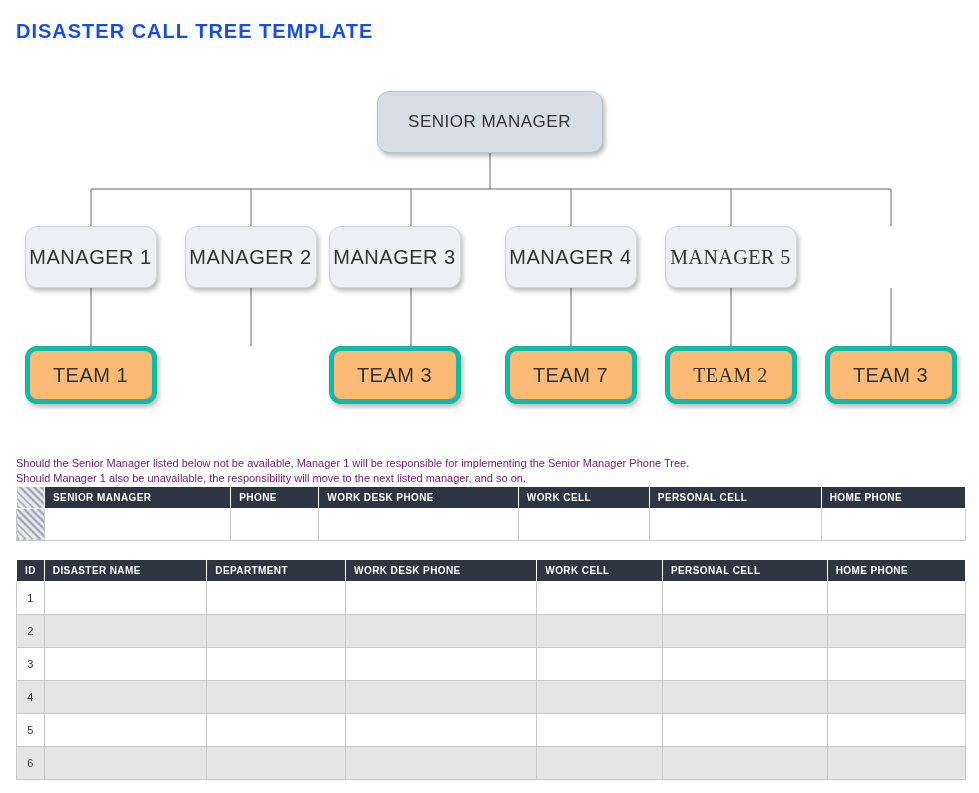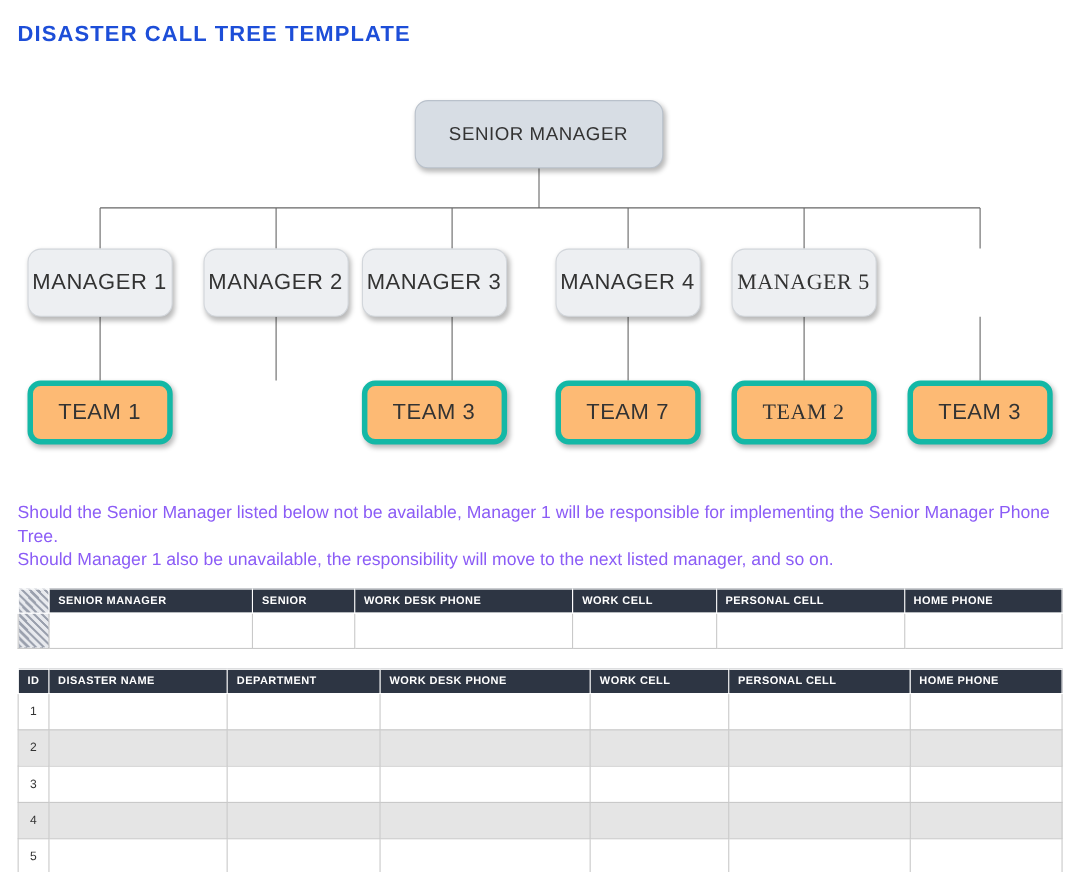--- a/index.html
+++ b/index.html
@@ -71,24 +71,24 @@
     width: 946px;
     height: 355px;
     pointer-events: none;
   }
   svg.connectors line {
     stroke: #666;
     stroke-width: 1;
   }
 
   .explain {
-    font-size: 16px;
+    font-size: 11px;
     line-height: 1.35;
-    color: #8b5cf6;
-    margin-bottom: 14px;
+    color: #701a75;
+    margin-bottom: 0;
   }
 
   table {
     width: 950px;
     border-collapse: collapse;
     margin-bottom: 18px;
     font-size: 10px;
   }
   th {
     background: #2d3543;
@@ -165,21 +165,21 @@
 <div class="explain">
   <div>Should the Senior Manager listed below not be available, Manager 1 will be responsible for implementing the Senior Manager Phone Tree.</div>
   <div>Should Manager 1 also be unavailable, the responsibility will move to the next listed manager, and so on.</div>
 </div>
 
 <table class="sm">
   <tbody>
       <tr>
     <th class="hatched"></th>
     <th>SENIOR MANAGER</th>
-    <th>SENIOR</th>
+    <th>PHONE</th>
     <th>WORK DESK PHONE</th>
     <th>WORK CELL</th>
     <th>PERSONAL CELL</th>
     <th>HOME PHONE</th>
   </tr>
   <tr>
     <td class="hatched"></td>
     <td></td>
     <td></td>
     <td></td>

